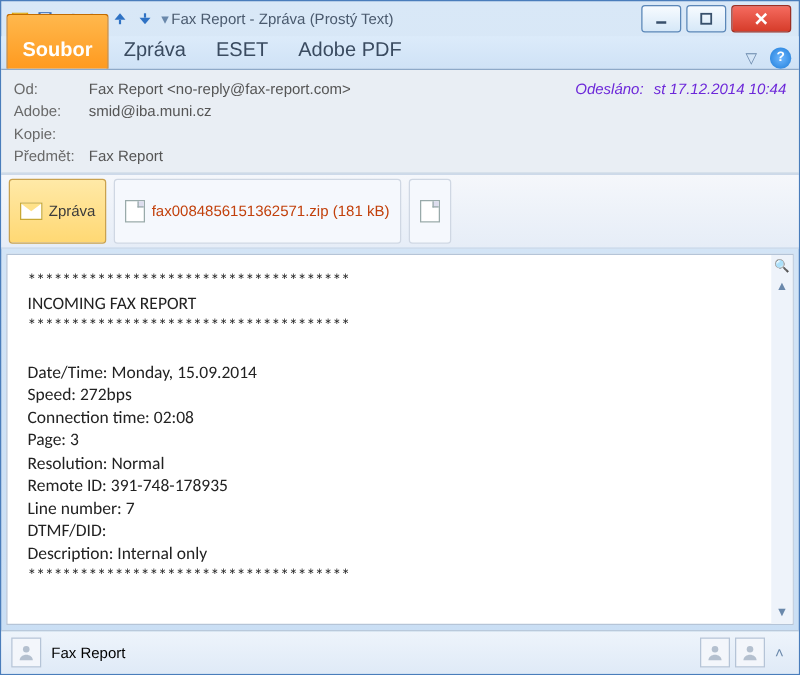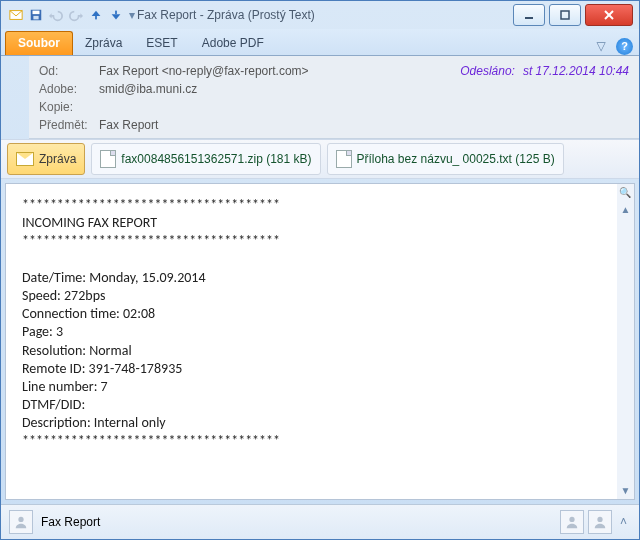--- a/index.html
+++ b/index.html
@@ -36,58 +36,57 @@
   }
   .win-btn.close { background: linear-gradient(#f56b5f,#d63c2a); color:#fff; width:46px; border-color:#9d2f23; font-weight:bold;}
   
   .ribbon {
     height: 26px; display:flex; align-items:flex-end; padding-left:4px; gap:0;
     border-bottom: 1px solid #8ea9c8;
     background: linear-gradient(#dcebfa,#cfe2f6);
     flex: 0 0 auto;
   }
   .tab {
-    padding: 4px 12px 5px; font-size:12px; color:#3a4b60; cursor:pointer;
+    padding: 20px 12px 5px; font-size:16px; color:#3a4b60; cursor:pointer;
   }
   .tab.active {
     background: linear-gradient(#ffb84d,#ff9a1f);
     color:#fff; border:1px solid #c26b00; border-bottom:none; border-radius:3px 3px 0 0;
     font-weight:600;
   }
   .ribbon-right { margin-left:auto; display:flex; align-items:center; gap:6px; padding-right:6px;}
   .ribbon-right .rb { width:18px; height:18px; display:flex;align-items:center;justify-content:center; cursor:pointer;}
   .help-circle { width:17px; height:17px; border-radius:50%; background:radial-gradient(#6db7ff,#1e7cd8); color:#fff; font-weight:bold; font-size:11px; display:flex;align-items:center;justify-content:center; cursor:pointer;}
   
   .msg-header {
     background: #e9eef4; padding: 6px 10px 4px; font-size:12px; color:#555;
     border-bottom:1px solid #c6d3e2;
     flex: 0 0 auto;
-    margin-left: 28px;
   }
   .hrow { display:flex; align-items:center; min-height:18px; }
   .hlabel { width: 60px; color:#696969; }
   .hval { color:#555; }
   .hright { margin-left:auto; display:flex; gap:8px; color:#6d28d9;font-style:italic;}
   
   .attach-strip {
     display:flex; gap:6px; padding:3px 6px;
     background:linear-gradient(#f5f7fb,#e6edf7);
     border-top:1px solid #cdd9e9; border-bottom:1px solid #cdd9e9;
     flex: 0 0 auto;
   }
   .attach-tab {
     display:flex; align-items:center; gap:5px;
     padding:2px 8px; border:1px solid #d8bc7a; background:linear-gradient(#fff4da,#ffe8b8);
     border-radius:3px; cursor:pointer; font-size:12px; color:#3b3b3b;
   }
   .attach-tab.selected { background:linear-gradient(#ffe9a7,#ffd873); border-color:#caa24e; }
   .attach-item {
     display:flex; align-items:center; gap:5px;
-    padding:6px 8px; border:1px solid #cfd7e3; background:#f5f8fd;
-    border-radius:3px; cursor:pointer; font-size:12px; color:#14532d;
+    padding:16px 8px; border:1px solid #cfd7e3; background:#f5f8fd;
+    border-radius:3px; cursor:pointer; font-size:12px; color:#c2410c;
   }
   .file-ico { width:14px; height:16px; background:#fff; border:1px solid #9aa; position:relative;}
   .file-ico::after{content:"";position:absolute;top:0;right:0;width:4px;height:4px;background:#dde;border-left:1px solid #9aa;border-bottom:1px solid #9aa;}
   .mail-ico { width:16px; height:12px; background:#fff; border:1px solid #c8a834; position:relative;}
   .mail-ico::before{content:"";position:absolute;left:0;top:0;border-left:8px solid transparent;border-right:8px solid transparent;border-top:6px solid #ffe28a;}
   
   .body-wrap {
     flex: 1 1 auto; min-height:0; margin:4px 4px 4px 4px; background:#fff; border:1px solid #b5c4d7;
     display:flex;
   }
@@ -218,21 +217,20 @@
     <div class="attach-tab selected">
       <span class="mail-ico"></span>
       <span>Zpráva</span>
     </div>
     <div class="attach-item">
       <span class="file-ico"></span>
       <span>fax0084856151362571.zip (181 kB)</span>
     </div>
     <div class="attach-item">
       <span class="file-ico"></span>
-      <span>Příloha bez názvu_ 00025.txt (125 B)</span>
     </div>
   </div>
 
   <div class="body-wrap">
     <div class="body-content">*************************************
 INCOMING FAX REPORT
 *************************************
 
 Date/Time: Monday, 15.09.2014
 Speed: 272bps

